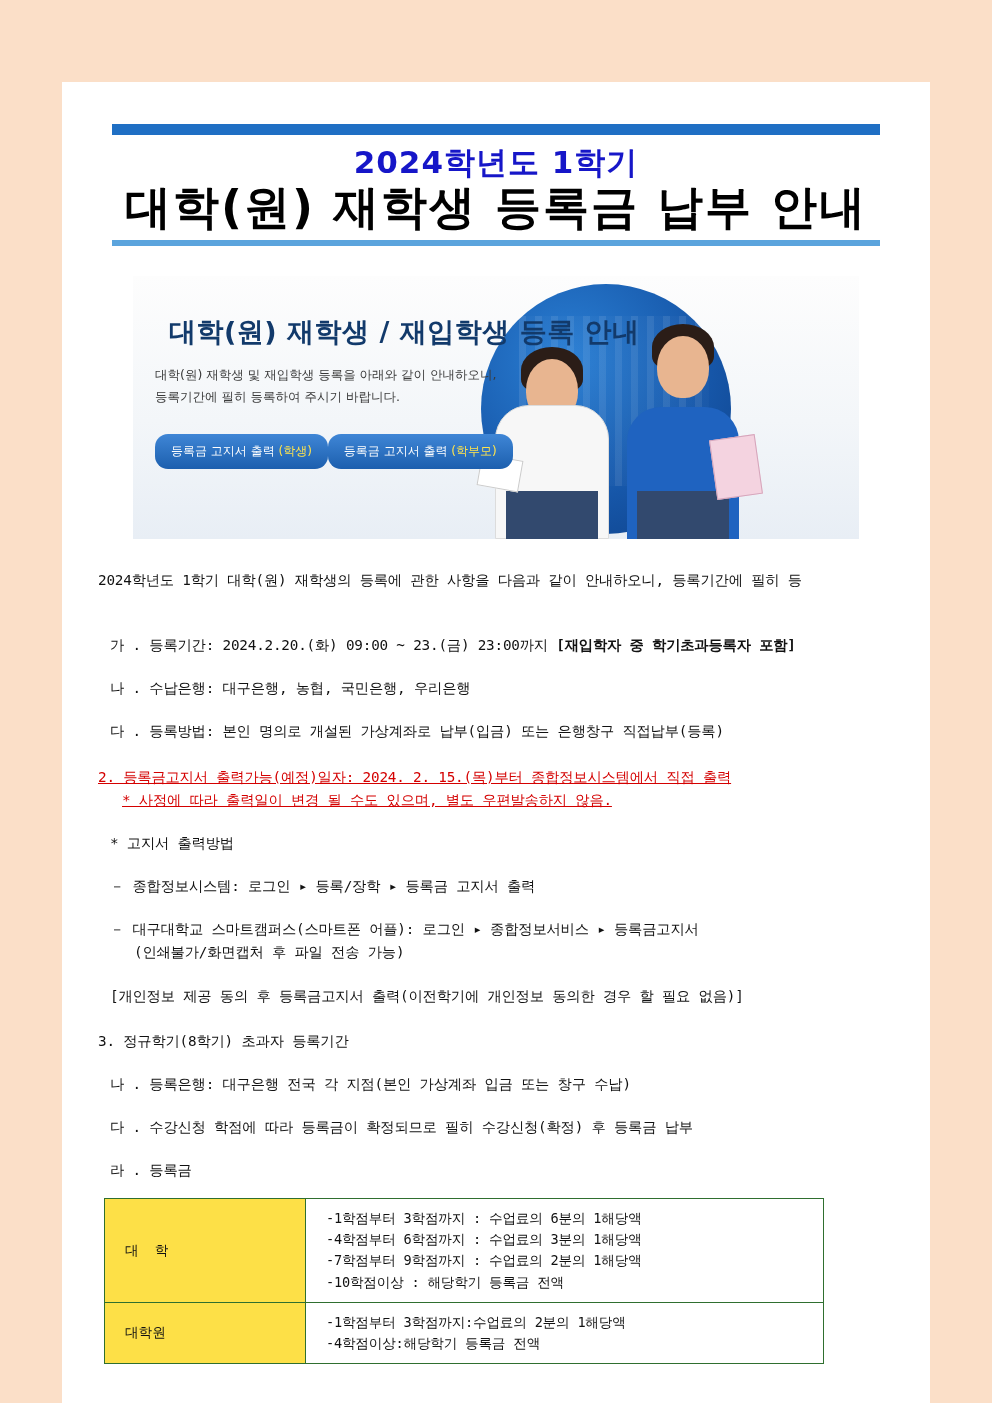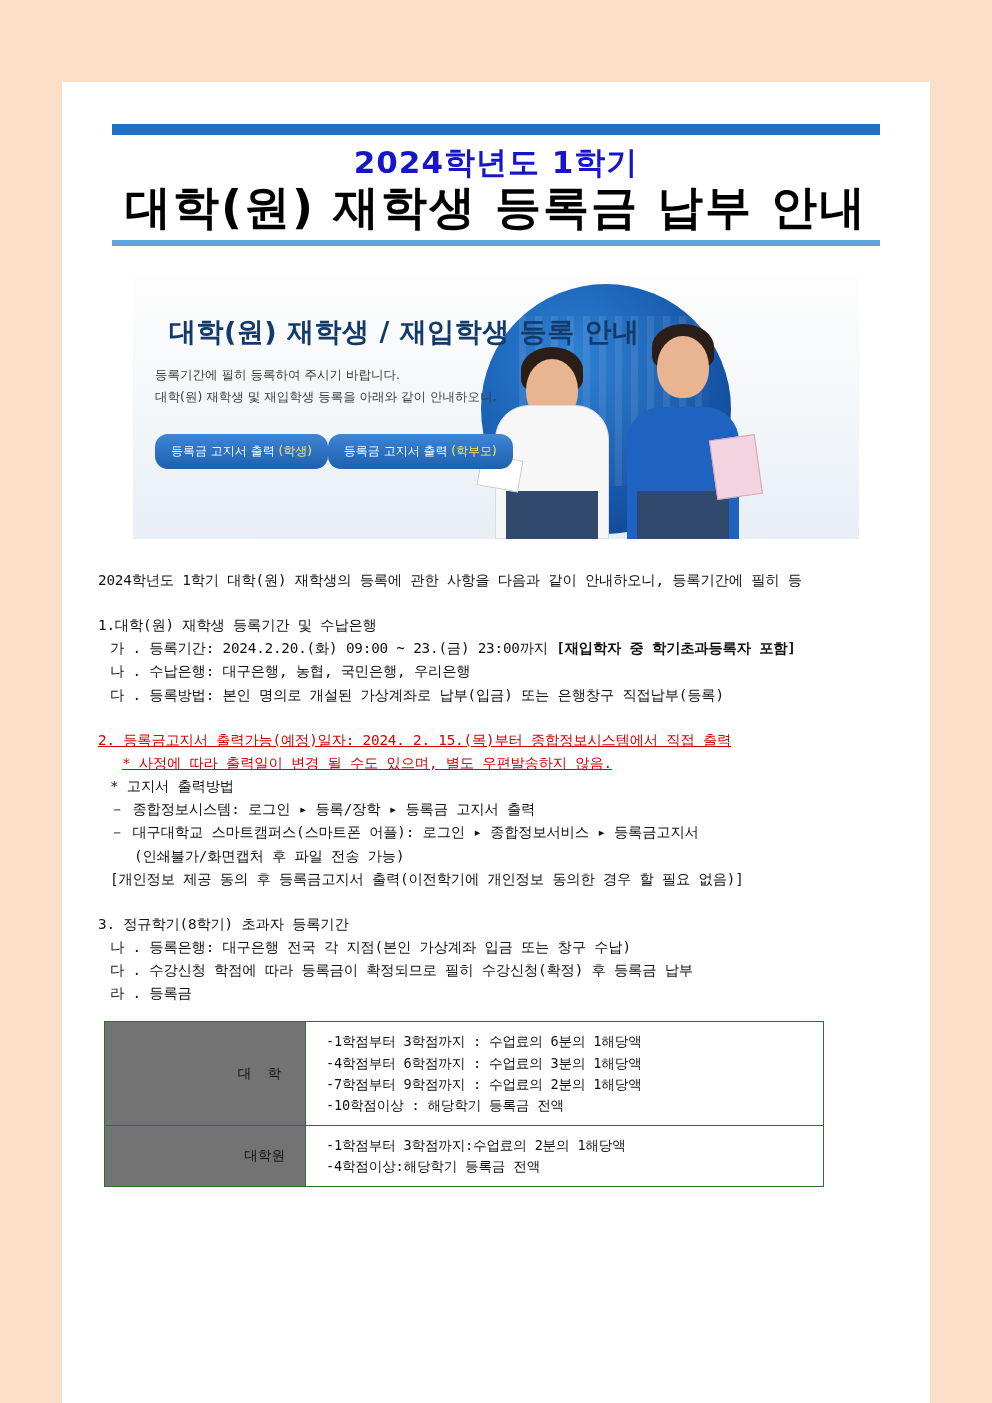--- a/index.html
+++ b/index.html
@@ -199,21 +199,21 @@
   .body-text {
     font-family: "DejaVu Sans Mono", "Liberation Mono", monospace;
     font-size: 14.3px;
     color: #111111;
     line-height: 1.62;
     margin-top: 30px;
     letter-spacing: -0.2px;
   }
   .body-text .para { margin-bottom: 0; }
   .gap-lg { height: 22px; }
-  .indent1 { padding-left: 12px; }
+  .indent1 { padding-left: 12px; margin-top: 20px; }
   .indent2 { padding-left: 24px; }
   .indent3 { padding-left: 36px; }
   .bold { font-weight: bold; }
   .red-u {
     color: #d40000;
     font-weight: normal;
     text-decoration: underline;
   }
   
   table.fee {
@@ -226,22 +226,22 @@
     color: #111;
   }
   table.fee td {
     border: 1px solid #2f6f2f;
     padding: 9px 20px;
     vertical-align: middle;
     line-height: 1.55;
   }
   table.fee td.label {
     width: 160px;
-    background: #737373;
-    text-align: right;
+    background: #fde047;
+    text-align: left;
     letter-spacing: 4px;
     margin-left: 48px;
   }
   table.fee td.label.nospace { letter-spacing: 0px; }
 </style>
 </head>
 <body>
 
 <div class="page">
   <div class="inner">
@@ -266,22 +266,22 @@
       <div class="person p2">
         <div class="p-hair"></div>
         <div class="p-head"></div>
         <div class="p-body"></div>
         <div class="p-legs"></div>
         <div class="p-folder"></div>
       </div>
 
       <div class="banner-title">대학(원) 재학생 / 재입학생 등록 안내</div>
       <div class="banner-sub">
+        <div>대학(원) 재학생 및 재입학생 등록을 아래와 같이 안내하오니,</div>
         <div>등록기간에 필히 등록하여 주시기 바랍니다.</div>
-        <div>대학(원) 재학생 및 재입학생 등록을 아래와 같이 안내하오니,</div>
       </div>
       <div class="banner-btns">
         <div class="bbtn">
           <span>등록금 고지서 출력</span>
           <span class="hl">(학생)</span>
         </div>
         <div class="bbtn">
           <span>등록금 고지서 출력</span>
           <span class="hl">(학부모)</span>
         </div>
@@ -290,21 +290,20 @@
 
     <div class="body-text">
 
       <div class="para">
         <div>2024학년도 1학기 대학(원) 재학생의 등록에 관한 사항을 다음과 같이 안내하오니, 등록기간에 필히 등</div>
       </div>
 
       <div class="gap-lg"></div>
 
       <div>
-        <div>1.대학(원) 재학생 등록기간 및 수납은행</div>
         <div class="indent1"><span>가 .  등록기간: 2024.2.20.(화) 09:00 ~ 23.(금) 23:00까지 </span><span class="bold">[재입학자 중 학기초과등록자 포함]</span></div>
         <div class="indent1">나 .  수납은행: 대구은행, 농협, 국민은행, 우리은행</div>
         <div class="indent1">다 .  등록방법: 본인 명의로 개설된 가상계좌로 납부(입금) 또는 은행창구 직접납부(등록)</div>
       </div>
 
       <div class="gap-lg"></div>
 
       <div>
         <div class="red-u">2.  등록금고지서 출력가능(예정)일자: 2024. 2. 15.(목)부터 종합정보시스템에서 직접 출력</div>
         <div class="red-u indent2">* 사정에 따라 출력일이 변경 될 수도 있으며, 별도 우편발송하지 않음.</div>

